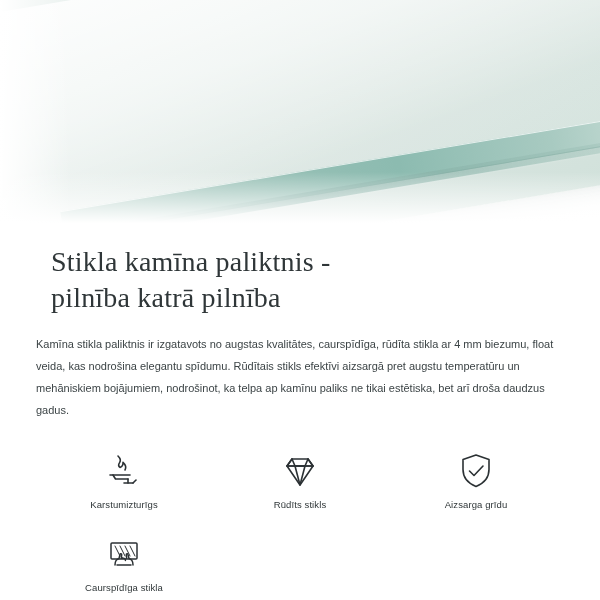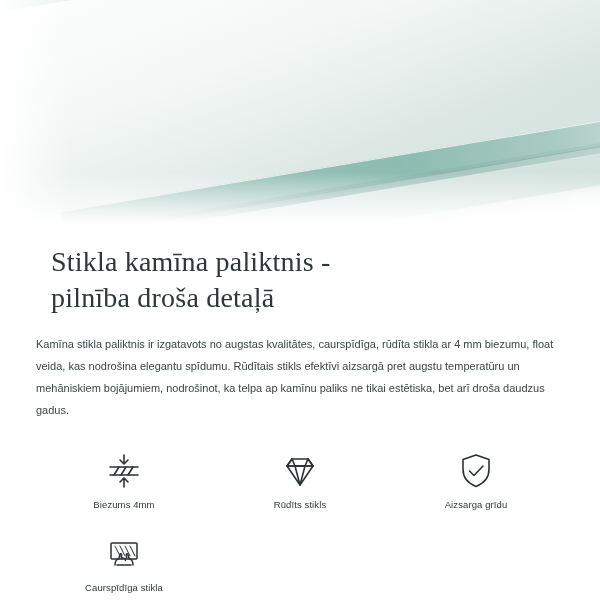--- a/index.html
+++ b/index.html
@@ -174,42 +174,41 @@
     <div class="glass-edge"></div>
     <div class="glass-edge-2"></div>
     <div class="hero-fade-left"></div>
     <div class="hero-fade-bottom"></div>
   </div>
 
   <div class="content">
 
     <h1 class="headline">
       <span>Stikla kamīna paliktnis -</span><br>
-      <span>pilnība droša detaļā</span>
+      <span>pilnība katrā pilnība</span>
     </h1>
 
     <p class="body-copy">Kamīna stikla paliktnis ir izgatavots no augstas kvalitātes, caurspīdīga, rūdīta stikla ar 4 mm biezumu, float veida, kas nodrošina elegantu spīdumu. Rūdītais stikls efektīvi aizsargā pret augstu temperatūru un mehāniskiem bojājumiem, nodrošinot, ka telpa ap kamīnu paliks ne tikai estētiska, bet arī droša daudzus gadus.</p>
 
     <div class="features">
 
-
       <div class="feature">
         <span class="feature-icon">
           <svg width="40" height="40" viewBox="0 0 40 40" fill="none" stroke="#2b3134" stroke-width="1.6" stroke-linecap="round" stroke-linejoin="round">
-            <path d="M20 4v8"></path>
-            <path d="M16 9l4 4 4-4"></path>
-            <path d="M6 16h28"></path>
-            <path d="M6 24h28"></path>
-            <path d="M10 24l5-8M17 24l5-8M24 24l5-8"></path>
-            <path d="M20 36v-8"></path>
-            <path d="M16 31l4-4 4 4"></path>
-          </svg>
-        </span>
-        <span class="feature-label">Biezums 4mm</span>
-      </div>
+            <path d="M14 5c2.4 2.4 3 4.6 1.6 6.6-1.4 2-1.2 3.6.4 4.8 2-0.6 3.2-2.4 3-5 2.6 2.4 3.4 5.2 2 7.6"></path>
+            <path d="M6 24h20"></path>
+            <path d="M9 24l2.5 4h12.5"></path>
+            <path d="M24 28v4"></path>
+            <path d="M20 32h9"></path>
+            <path d="M29 32l3-3"></path>
+          </svg>
+        </span>
+        <span class="feature-label">Karstumizturīgs</span>
+      </div>
+
 
       <div class="feature">
         <span class="feature-icon">
           <svg width="40" height="40" viewBox="0 0 40 40" fill="none" stroke="#2b3134" stroke-width="1.6" stroke-linecap="round" stroke-linejoin="round">
             <path d="M7 15h26L20 34 7 15z"></path>
             <path d="M12 8h16l5 7H7l5-7z"></path>
             <path d="M12 8l-5 7M28 8l5 7"></path>
             <path d="M12 8l3 7-0 0 5 19 5-19 3-7"></path>
             <path d="M15 15h10"></path>
           </svg>

